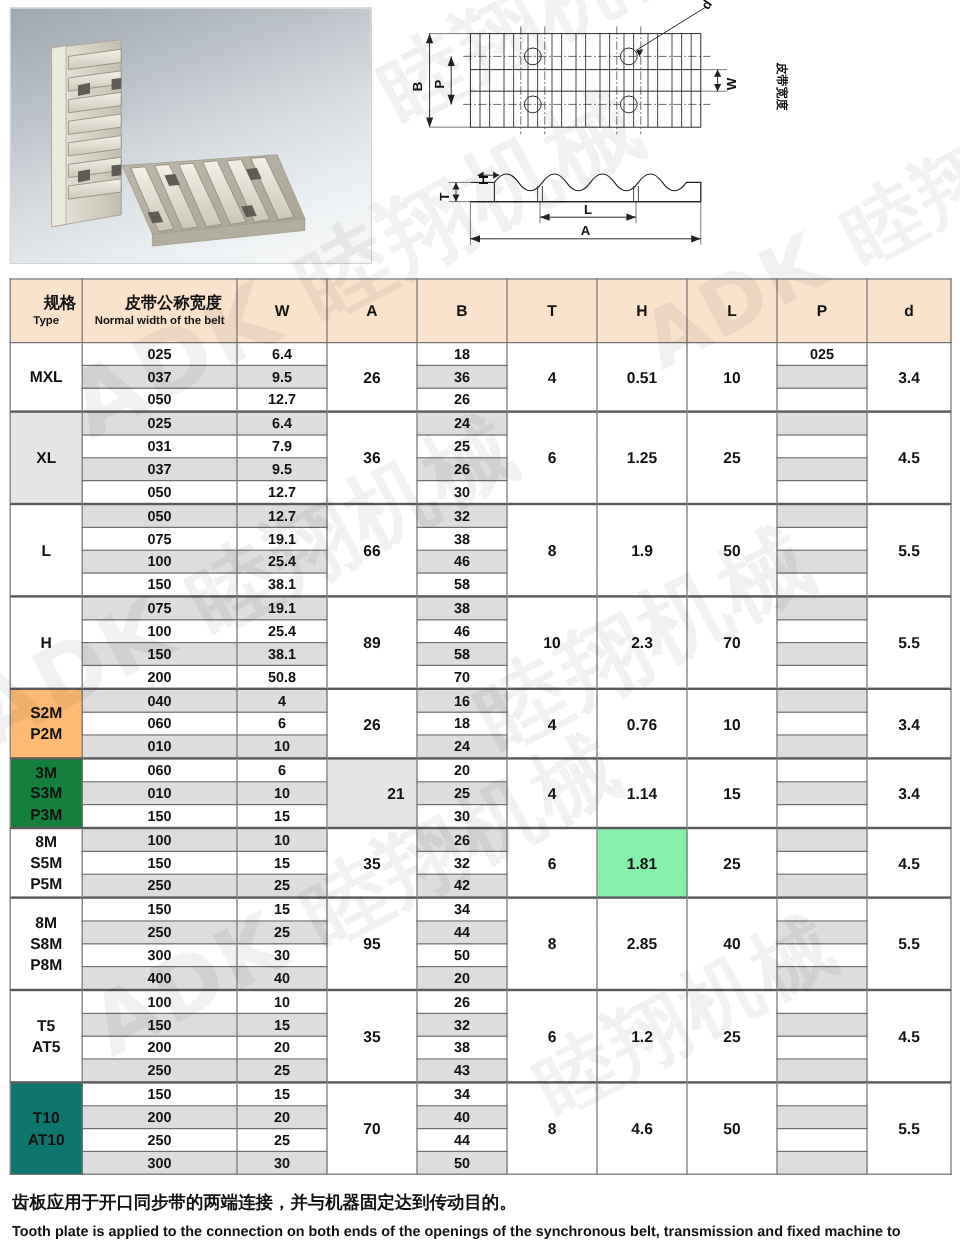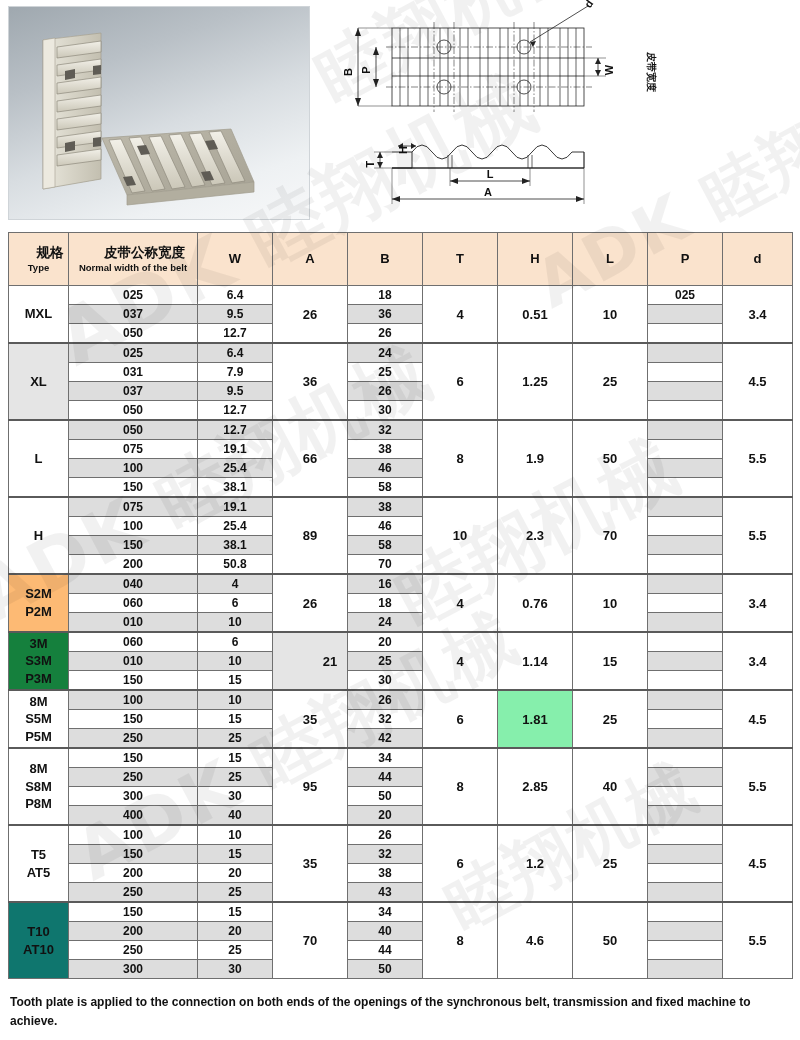--- a/index.html
+++ b/index.html
@@ -605,14 +605,15 @@
           <td class="gcell">300</td>
           <td class="gcell">30</td>
           <td class="gcell">50</td>
           <td class="gcell"></td>
         </tr>
       </tbody>
   </table>
 </div>
 
 <div class="note">
+  <div class="cn">齿板应用于开口同步带的两端连接，并与机器固定达到传动目的。</div>
   <div class="en">Tooth plate is applied to the connection on both ends of the openings of the synchronous belt, transmission and fixed machine to achieve.</div>
 </div>
 
 </body></html>

